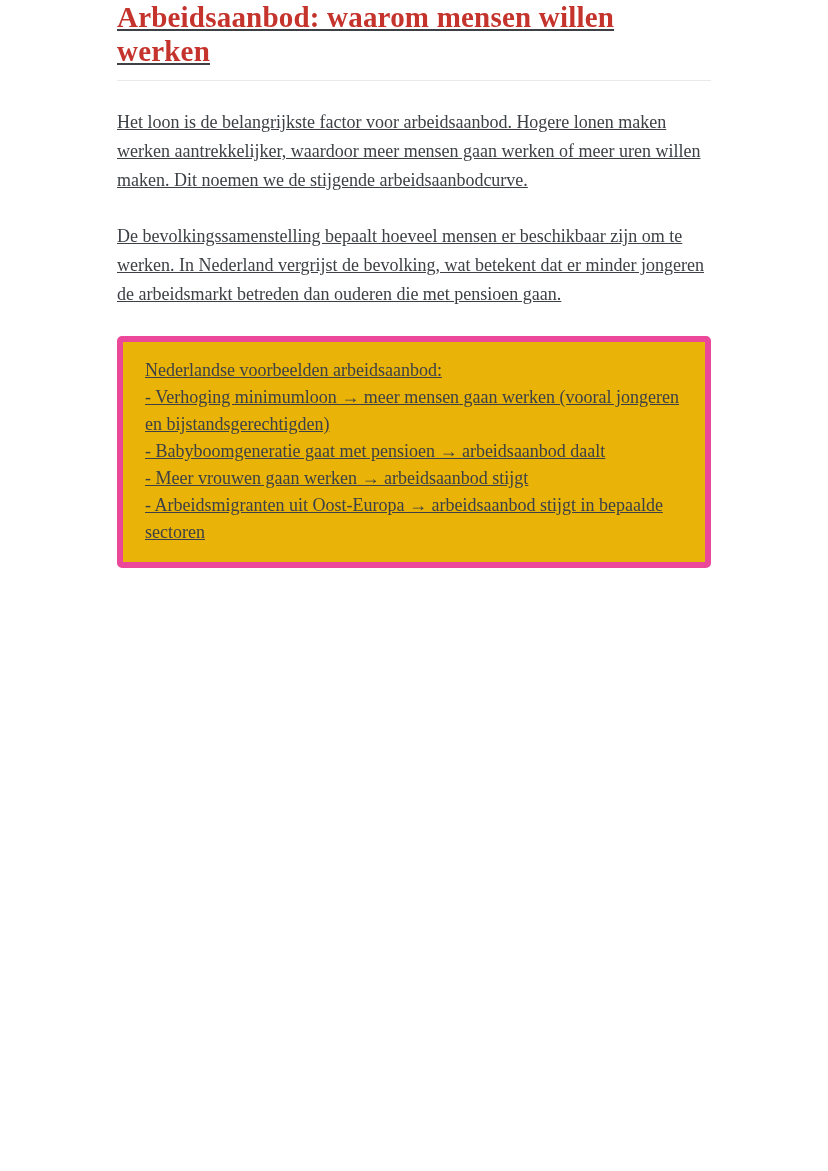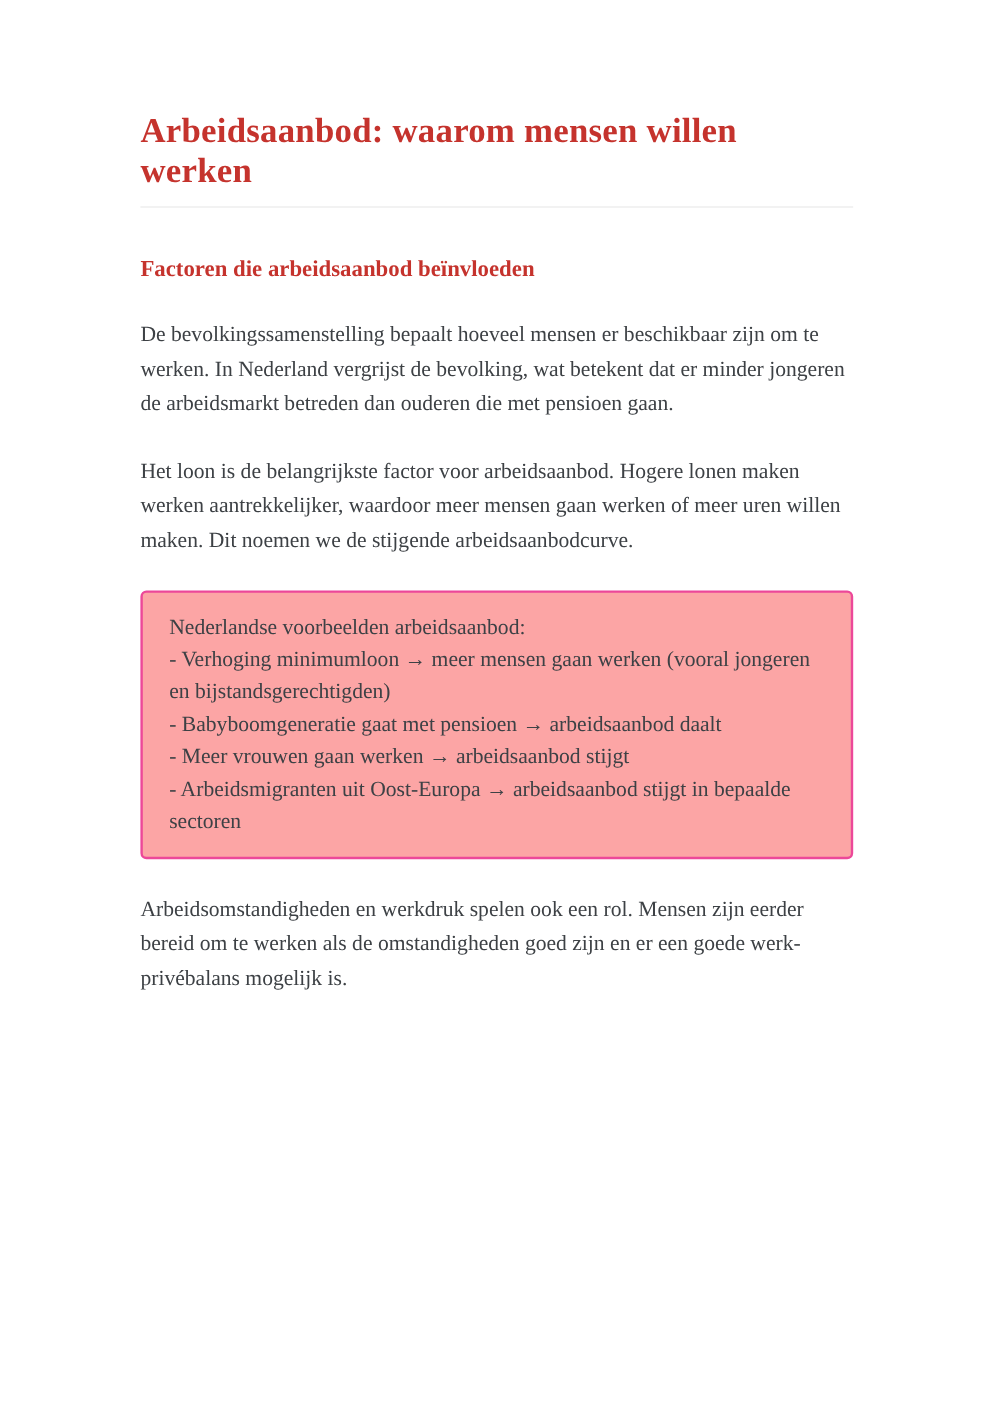--- a/index.html
+++ b/index.html
@@ -11,22 +11,22 @@
   body {
     width: 828px;
     height: 1171px;
     position: relative;
     font-family: "Liberation Serif", "DejaVu Serif", serif;
     color: #3d4145;
     -webkit-font-smoothing: antialiased;
   }
   .page {
     width: 594px;
-    margin: 16px auto;
-    padding-top: 76px;
+    margin: 0 auto;
+    text-decoration: underline;
   }
   h1.doc-title {
     margin: 0;
     font-size: 29px;
     line-height: 34px;
     font-weight: 700;
     color: #c5332d;
     letter-spacing: 0.2px;
   }
   .title-divider {
@@ -42,52 +42,50 @@
   }
   h2.section-heading {
     margin: 40px 0 0 0;
     font-size: 19px;
     line-height: 24px;
     font-weight: 700;
     color: #c5332d;
   }
   .example-box {
     margin-top: 27px;
-    background: #fca5a5;
-    border: 2px solid #ec4899;
+    background: #eab308;
+    border: 6px solid #ec4899;
     border-radius: 5px;
     padding: 15px 22px 16px 22px;
     box-sizing: border-box;
   }
   .example-box .box-line {
     font-size: 18px;
     line-height: 27px;
   }
 </style>
 </head>
 <body>
 
 <div class="page">
 
   <h1 class="doc-title">Arbeidsaanbod: waarom mensen willen werken</h1>
 
   <hr class="title-divider">
 
 
-  <h2 class="section-heading">Factoren die arbeidsaanbod beïnvloeden</h2>
+
+  <p class="body-para">Het loon is de belangrijkste factor voor arbeidsaanbod. Hogere lonen maken werken aantrekkelijker, waardoor meer mensen gaan werken of meer uren willen maken. Dit noemen we de stijgende arbeidsaanbodcurve.</p>
 
   <p class="body-para">De bevolkingssamenstelling bepaalt hoeveel mensen er beschikbaar zijn om te werken. In Nederland vergrijst de bevolking, wat betekent dat er minder jongeren de arbeidsmarkt betreden dan ouderen die met pensioen gaan.</p>
-
-  <p class="body-para">Het loon is de belangrijkste factor voor arbeidsaanbod. Hogere lonen maken werken aantrekkelijker, waardoor meer mensen gaan werken of meer uren willen maken. Dit noemen we de stijgende arbeidsaanbodcurve.</p>
 
 
   <div class="example-box">
     <div class="box-line">Nederlandse voorbeelden arbeidsaanbod:</div>
     <div class="box-line">- Verhoging minimumloon → meer mensen gaan werken (vooral jongeren en bijstandsgerechtigden)</div>
     <div class="box-line">- Babyboomgeneratie gaat met pensioen → arbeidsaanbod daalt</div>
     <div class="box-line">- Meer vrouwen gaan werken → arbeidsaanbod stijgt</div>
     <div class="box-line">- Arbeidsmigranten uit Oost-Europa → arbeidsaanbod stijgt in bepaalde sectoren</div>
   </div>
 
 
-  <p class="body-para">Arbeidsomstandigheden en werkdruk spelen ook een rol. Mensen zijn eerder bereid om te werken als de omstandigheden goed zijn en er een goede werk-privébalans mogelijk is.</p>
 
 </div>
 
 </body></html>

